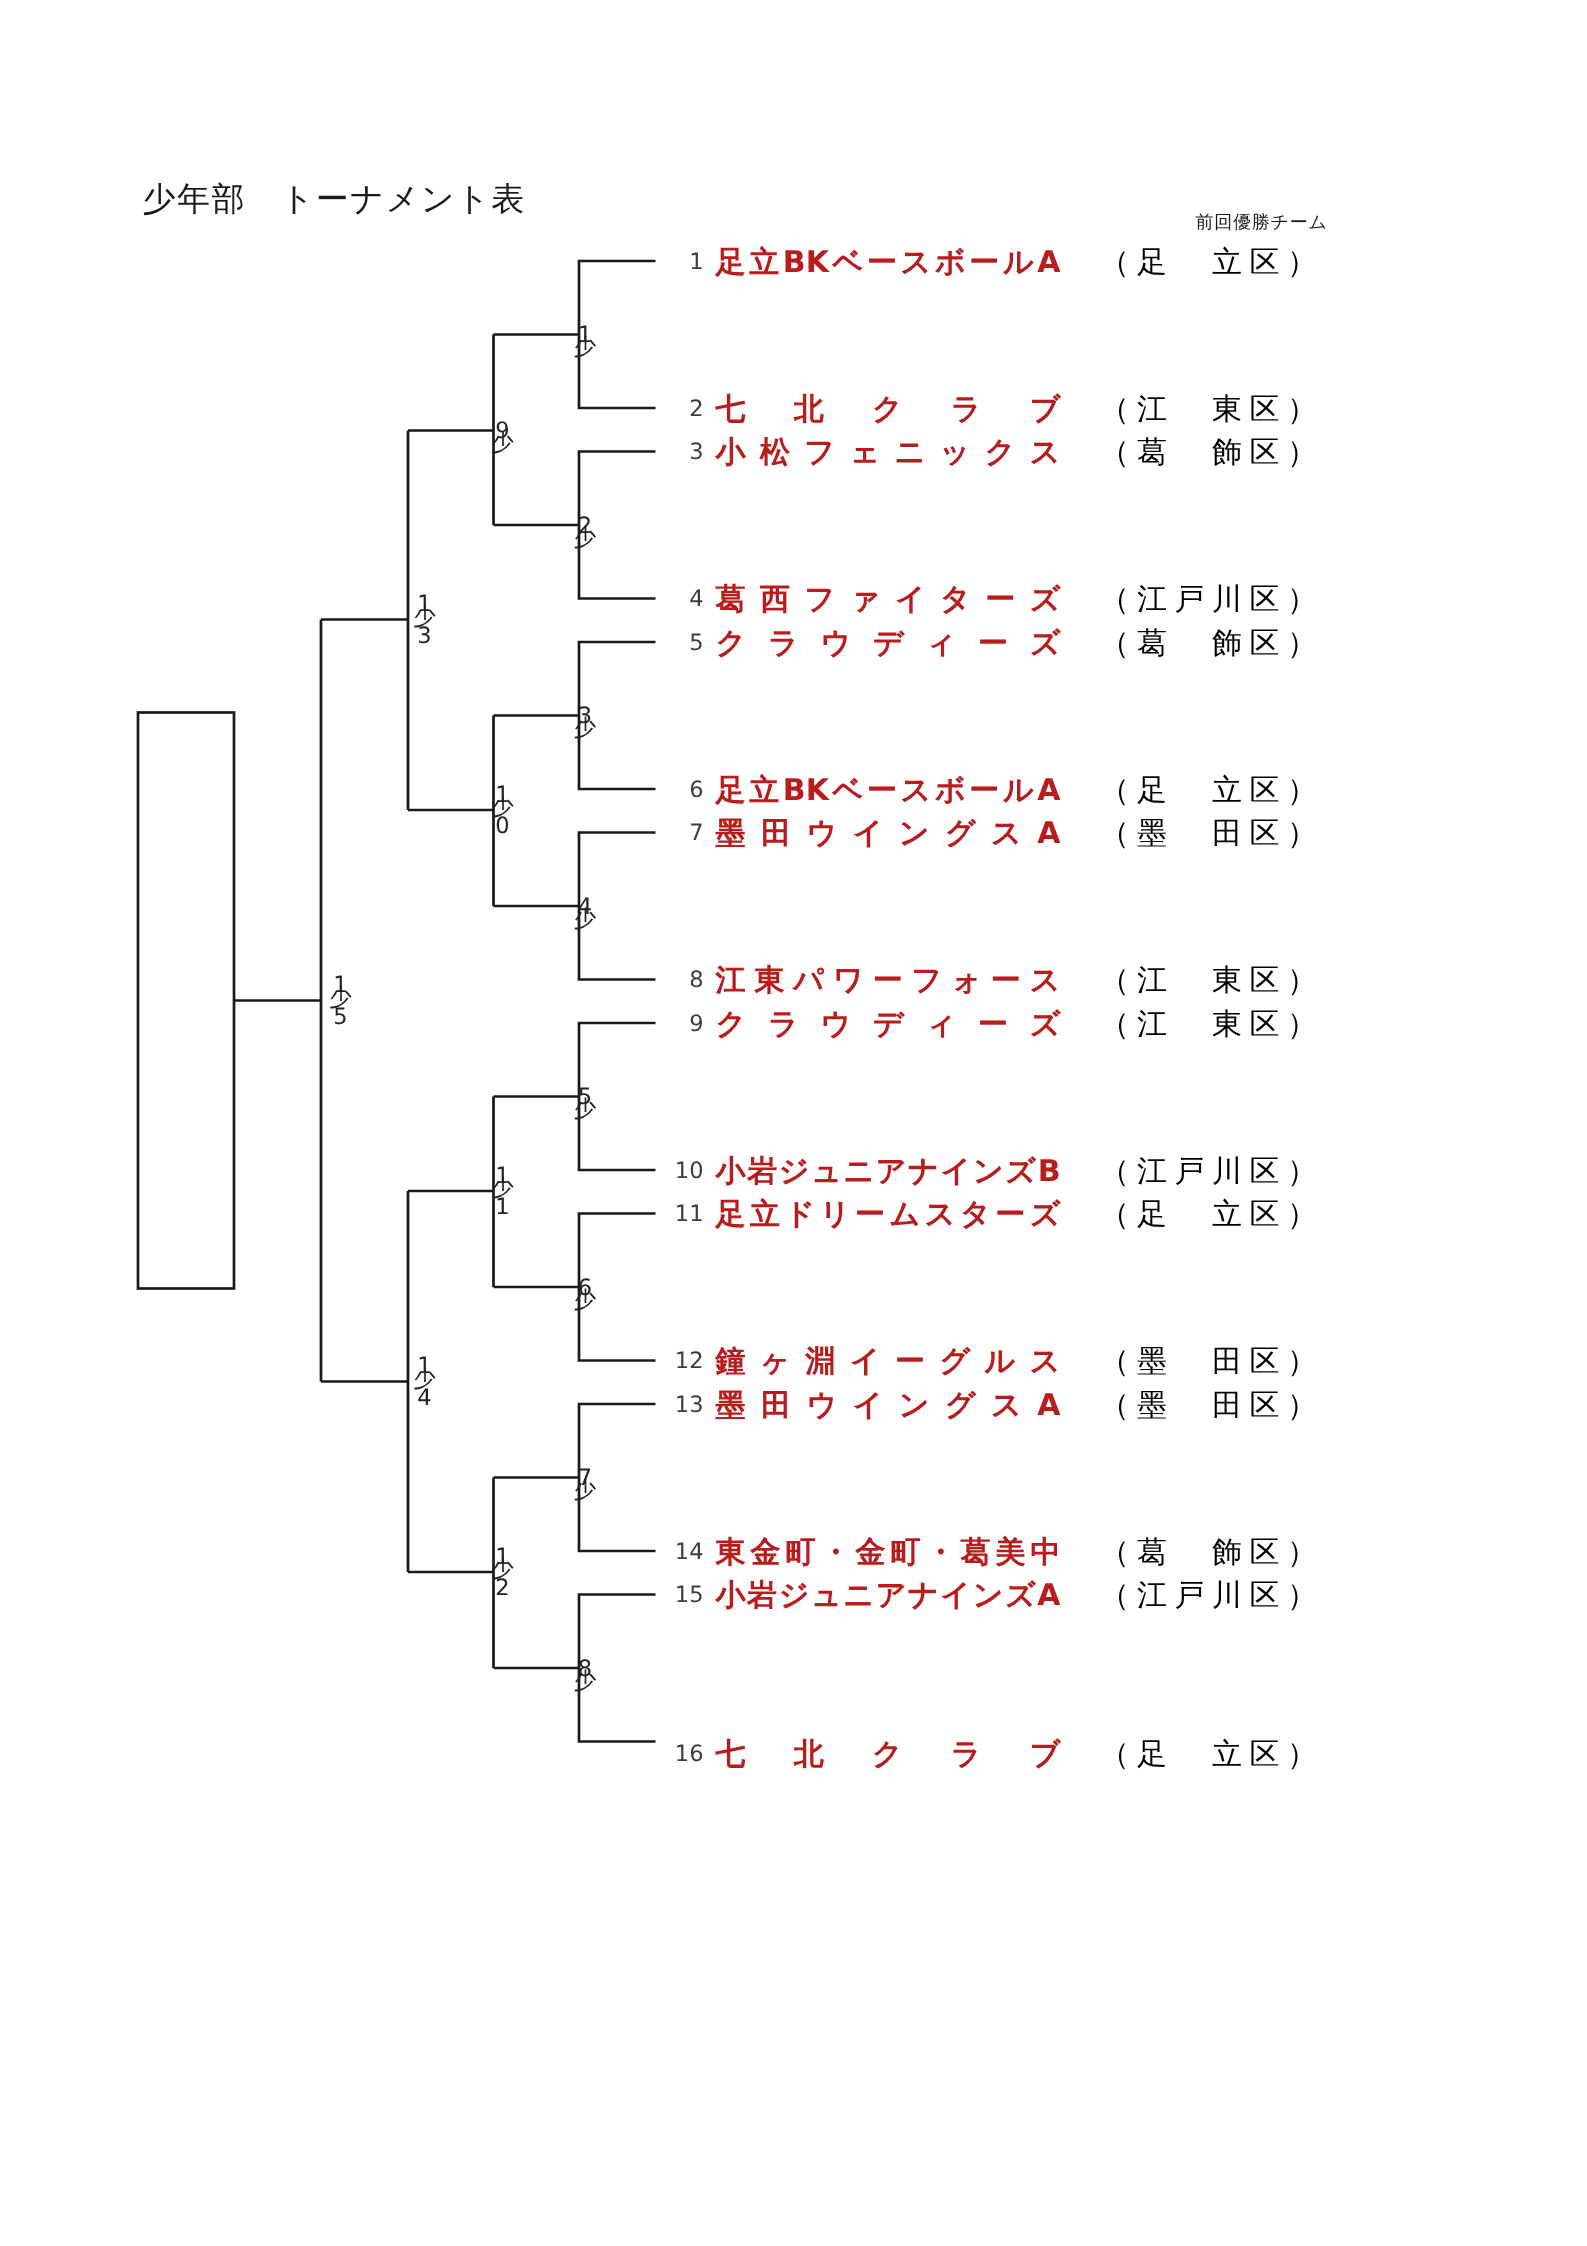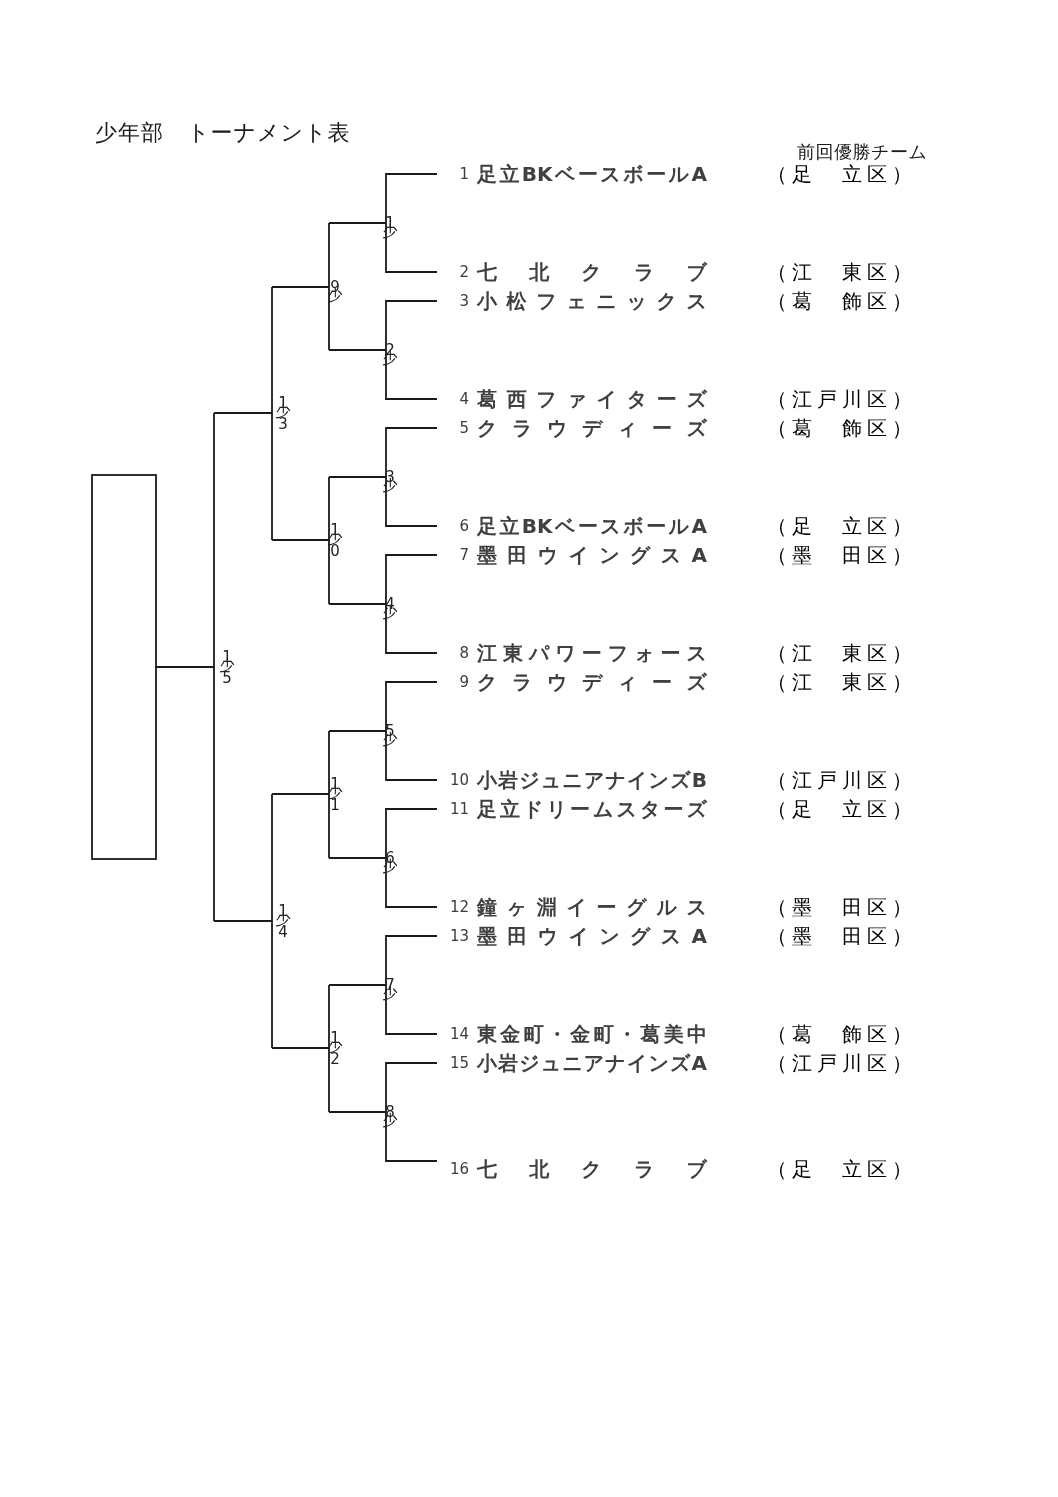--- a/index.html
+++ b/index.html
@@ -7,39 +7,39 @@
     position:relative; width:1058px; height:1497px; margin:0 auto;
     background:#ffffff; overflow:hidden;
     font-family:"DejaVu Sans","Liberation Sans",sans-serif; color:#111;padding-left:24px;
   }
   .title {
     position:absolute; left:95px; top:118px;
     font-size:22px; letter-spacing:1px; white-space:pre; color:#1a1a1a;
   }
   .note {
     position:absolute; left:797px; top:140px;
-    font-size:18px; letter-spacing:0.5px; color:#1a1a1a; white-space:pre;text-align:right;
+    font-size:12px; letter-spacing:0.5px; color:#1a1a1a; white-space:pre;text-align:right;
   }
   svg.bracket { position:absolute; left:0; top:0; }
   svg.bracket path, svg.bracket rect {
     fill:none; stroke:#1a1a1a; stroke-width:1.8;
   }
   .row { position:absolute; left:0; width:1058px; height:26px; }
   .row .num {
     position:absolute; left:421px; width:48px; text-align:right;
     font-size:15px; line-height:26px; color:#3d3d3d;
   }
   .row .name {
     position:absolute; left:477px; width:230px;
     font-size:20px; font-weight:bold; line-height:26px;
-    text-align:justify; text-align-last:justify; white-space:normal; color:#404040;
+    text-align:justify; text-align-last:justify; white-space:normal; color:#b91c1c;
   }
   .row .dist {
     position:absolute; left:733px; font-size:20px; line-height:26px;
-    letter-spacing:5px; white-space:pre; color:#000;margin-left:34px;
+    letter-spacing:5px; white-space:pre; color:#000;
   }
   .mlabel {
     position:absolute; writing-mode:vertical-rl; text-orientation:upright;
     font-size:15px; line-height:17px; letter-spacing:3px; color:#222;
     transform:translateY(-50%); white-space:pre;
   }
 </style>
 </head>
 <body>
 

